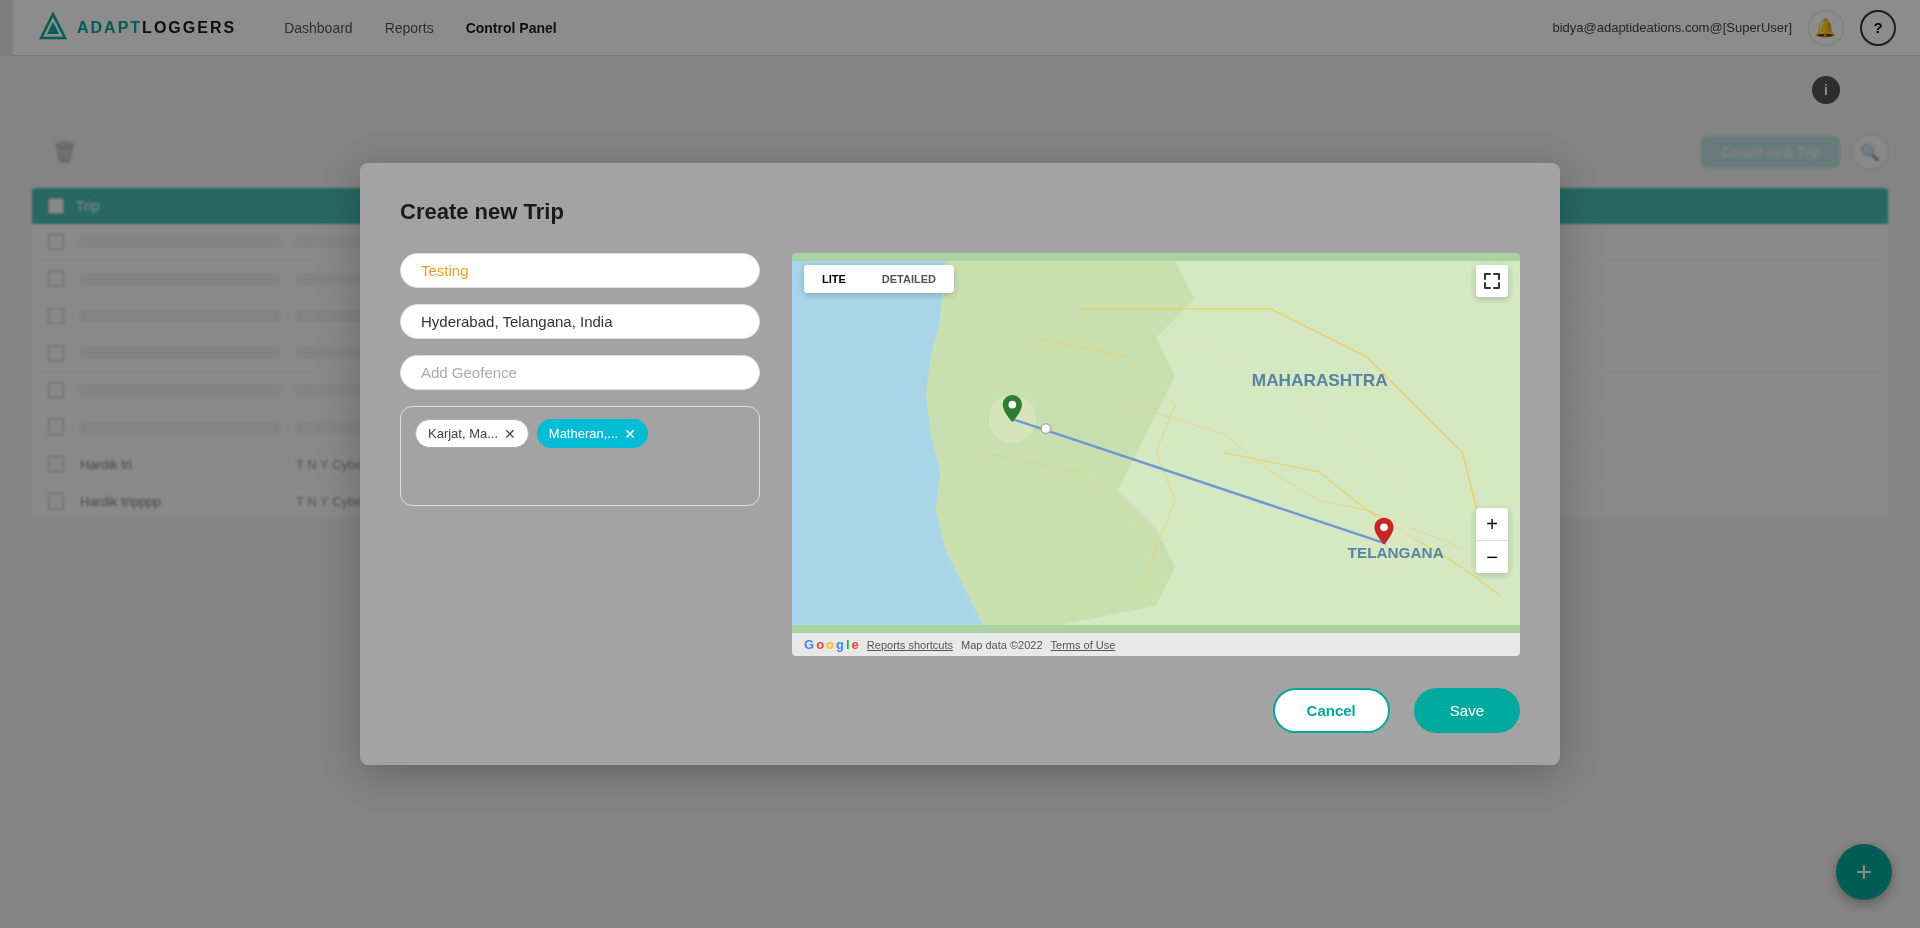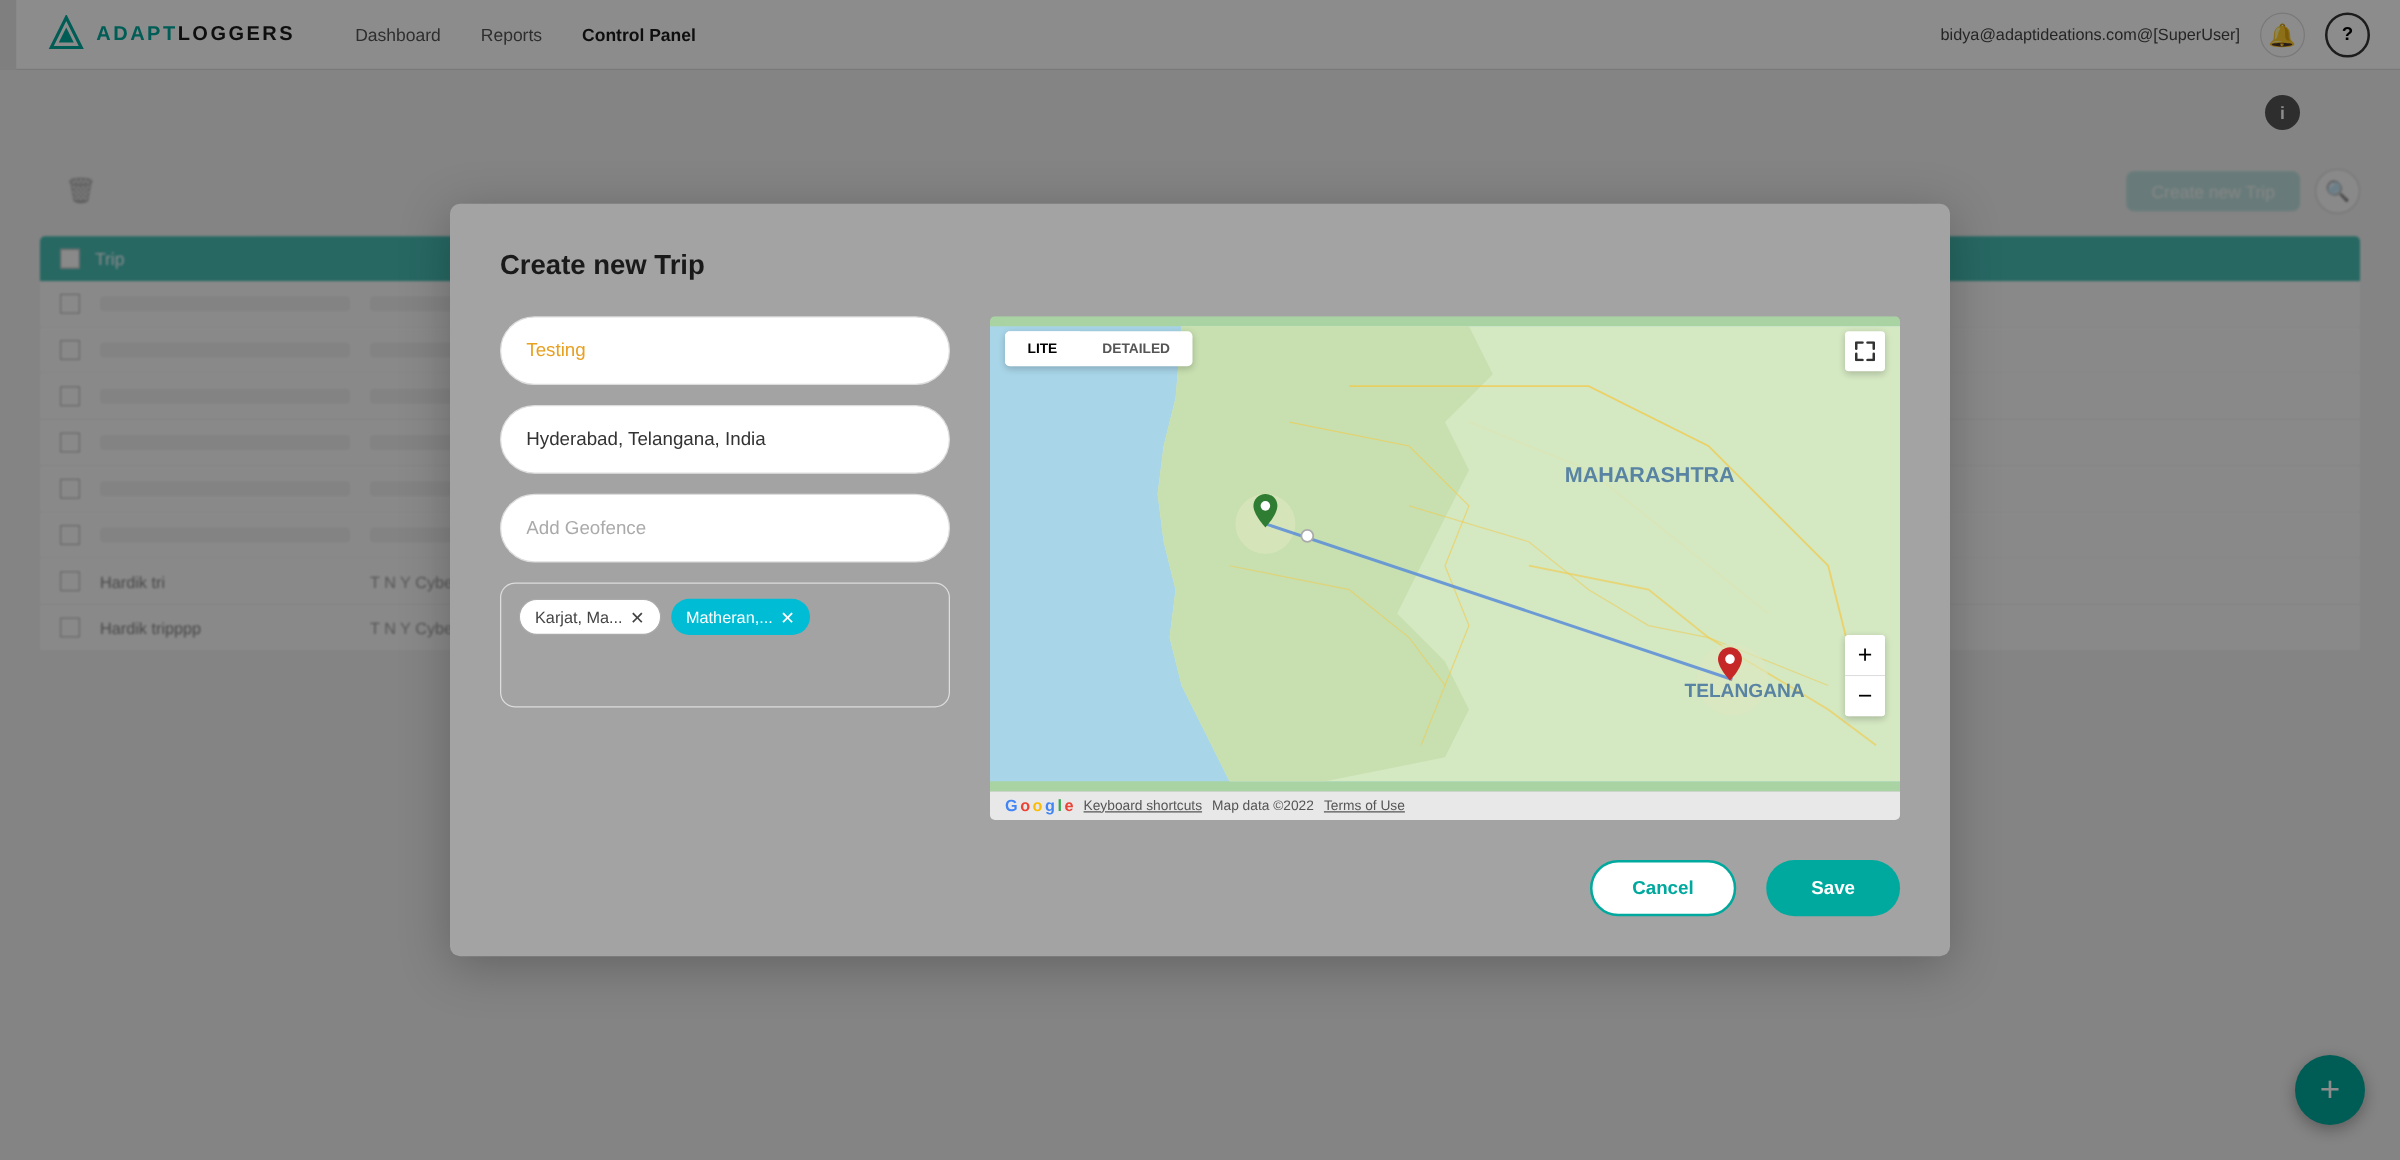--- a/index.html
+++ b/index.html
@@ -163,21 +163,21 @@
     
     .modal-form {
       width: 360px;
       flex-shrink: 0;
       display: flex;
       flex-direction: column;
       gap: 16px;
     }
     .form-input {
       width: 100%;
-      height: 55px;
+      height: 35px;
       border: 1.5px solid #ddd;
       border-radius: 30px;
       padding: 0 20px;
       font-size: 15px;
       color: #333;
       outline: none;
       background: #fff;
     }
     .form-input.trip-name {
       color: #e8a020;
@@ -334,21 +334,21 @@
       font-weight: 600;
       cursor: pointer;
     }
     .btn-save {
       padding: 12px 36px;
       border: none;
       background: #00a99d;
       color: #fff;
       border-radius: 30px;
       font-size: 15px;
-      font-weight: 700;
+      font-weight: 400;
       cursor: pointer;
     }
 
     
     .fab {
       position: absolute;
       bottom: 28px;
       right: 28px;
       width: 56px; height: 56px;
       border-radius: 50%;
@@ -557,21 +557,21 @@
 
         <div class="map-footer">
           <span class="google-logo">
             <span class="g-blue">G</span>
               <span class="g-red">o</span>
               <span class="g-yellow">o</span>
               <span class="g-blue">g</span>
               <span class="g-green">l</span>
               <span class="g-red">e</span>
           </span>
-          <span style="cursor:pointer;text-decoration:underline;">Keyboard shortcuts</span>
+          <span style="cursor:pointer;text-decoration:underline;">Reports shortcuts</span>
           <span>Map data ©2022</span>
           <span style="cursor:pointer;text-decoration:underline;">Terms of Use</span>
         </div>
       </div>
     </div>
 
     <div class="modal-footer">
       <button class="btn-cancel">Cancel</button>
       <button class="btn-save">Save</button>
     </div>

